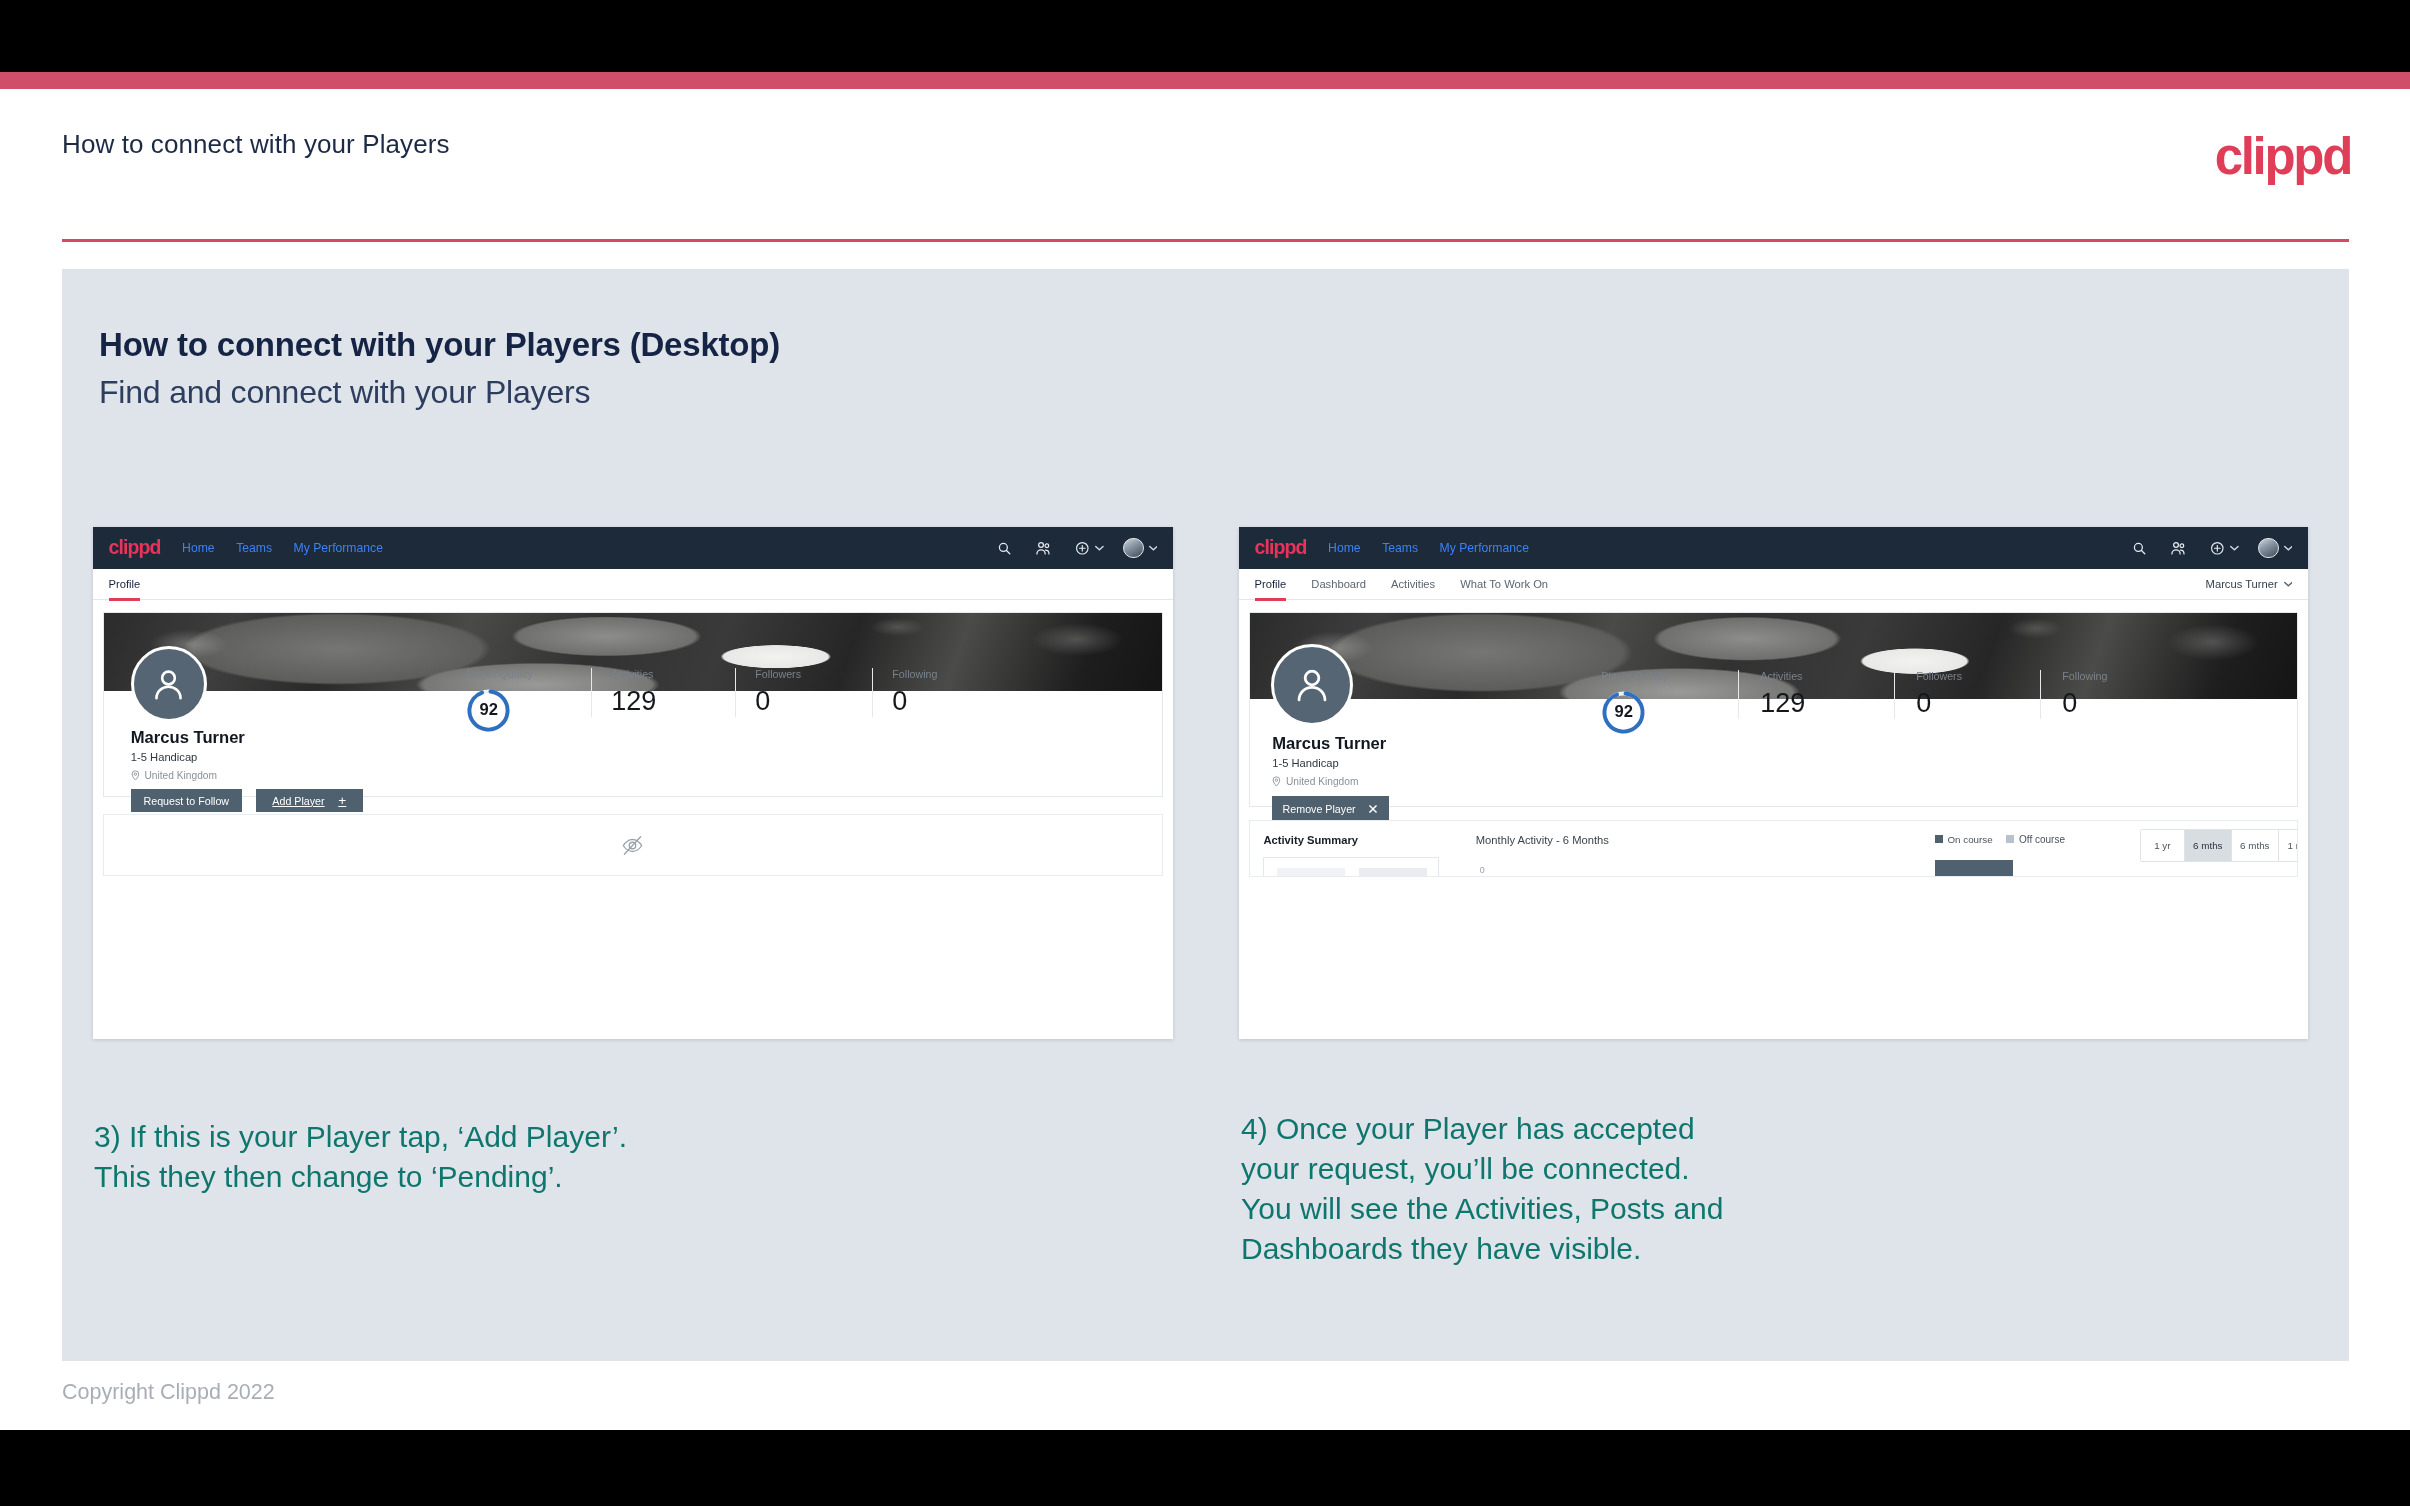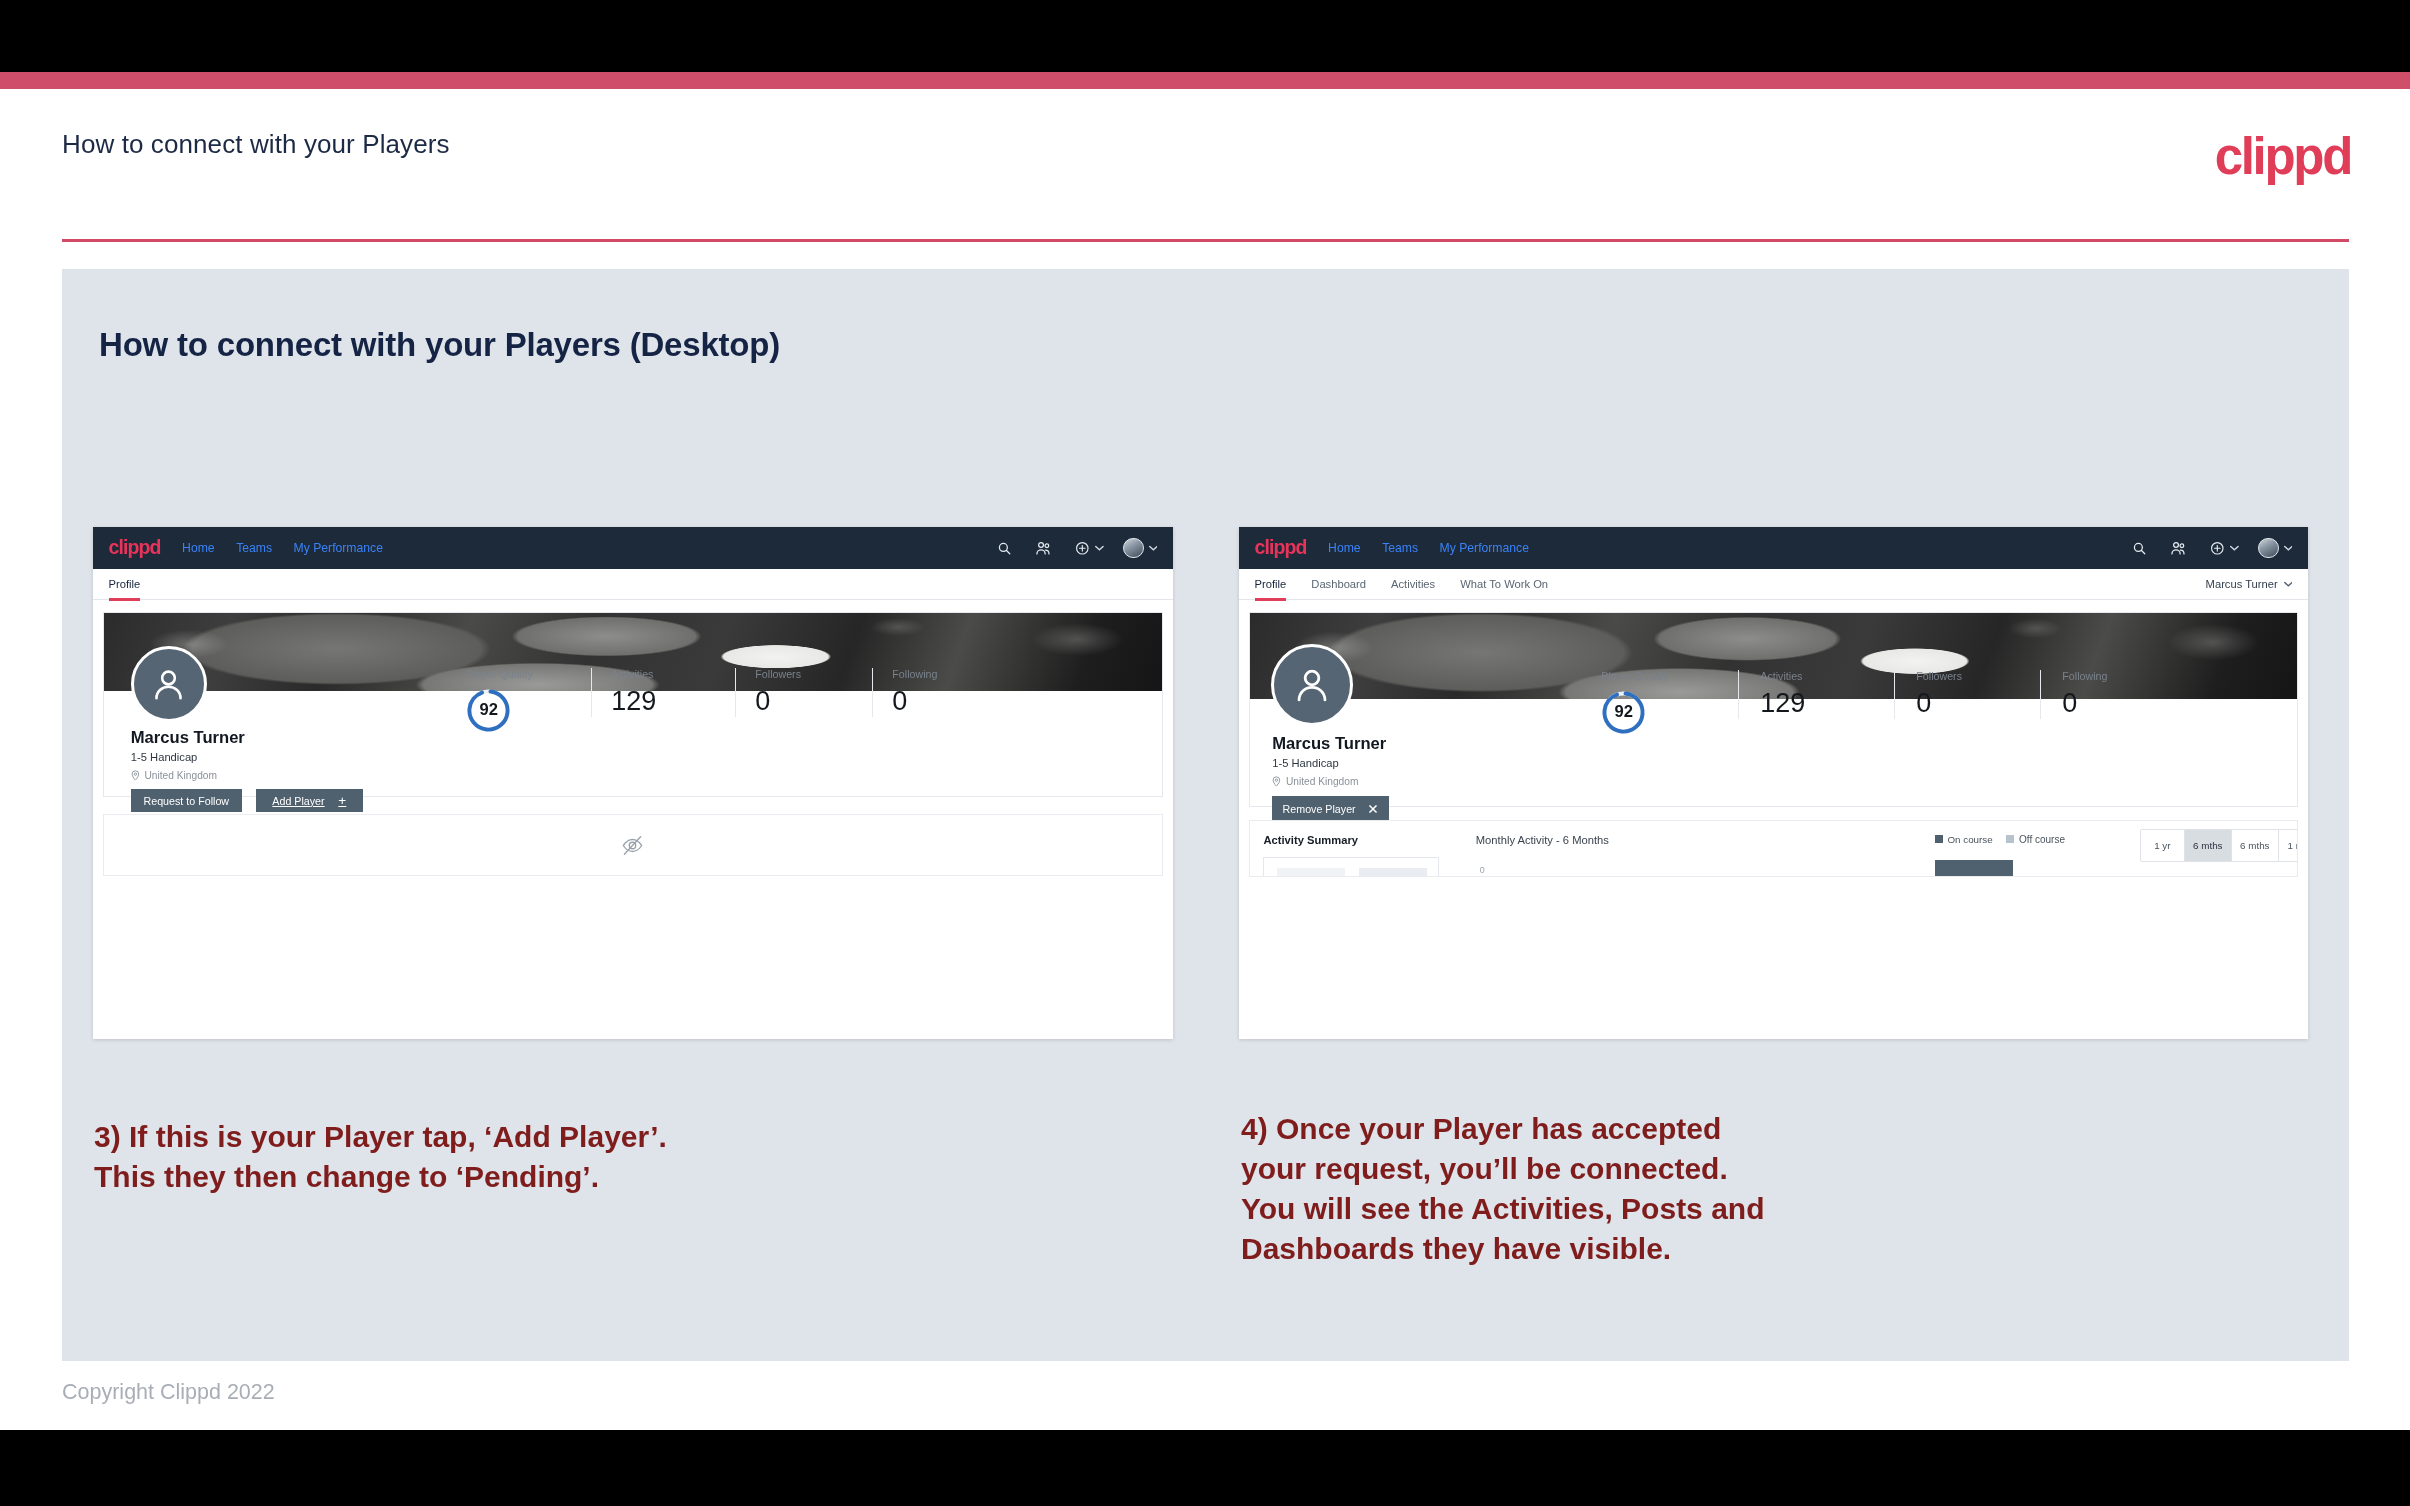--- a/index.html
+++ b/index.html
@@ -135,21 +135,21 @@
   .act-title { position: absolute; color: #161d26; font-weight: 700; }
   .act-sub { position: absolute; color: #3a434d; }
   .legend { position: absolute; display: flex; align-items: center; }
   .legend-item { display: flex; align-items: center; color: #4a535d; }
   .swatch { display: inline-block; }
   .seg { position: absolute; display: flex; border: 1px solid #dfe3e8; border-radius: 2px; overflow: hidden; }
   .seg-btn { color: #4a535d; display: flex; align-items: center; justify-content: center; background: #fff; }
   .seg-btn + .seg-btn { border-left: 1px solid #dfe3e8; }
   .seg-btn.active { background: #d8dde2; color: #2b3340; }
 
-  .cap { position: absolute; color: #7f1d1d; line-height: 1.33; font-weight: bold; }
+  .cap { position: absolute; color: #0f766e; line-height: 1.33; }
 
   .footer {
     position: absolute; left: 62px; top: 1380px;
     color: #a9aeb6; font-size: 21.5px;
   }
 </style>
 </head>
 <body>
 
 <div class="slide-root">
@@ -158,20 +158,21 @@
   <div class="bar-top-accent"></div>
   <div class="page-white"></div>
   <div class="bar-bottom-black"></div>
 
   <div class="hdr-title">How to connect with your Players</div>
   <div class="hdr-logo">clippd</div>
   <div class="hdr-rule"></div>
 
   <div class="panel"></div>
   <div class="panel-title">How to connect with your Players (Desktop)</div>
+  <div class="panel-sub">Find and connect with your Players</div>
 
   <div class="mock" style="left:93px; top:527px; width:1080px; height:512px;">
 
     <div class="mock-navbar" style="height:42px; padding:0 15.6px;">
       <div class="mock-logo" style="font-size:19.5px; margin-right:21.5px;">clippd</div>
       <div class="mock-navlinks">
         <div class="mock-navlink" style="font-size:12.2px; margin-right:21.5px;">Home</div>
         <div class="mock-navlink" style="font-size:12.2px; margin-right:21.5px;">Teams</div>
         <div class="mock-navlink" style="font-size:12.2px;">My Performance</div>
       </div>

